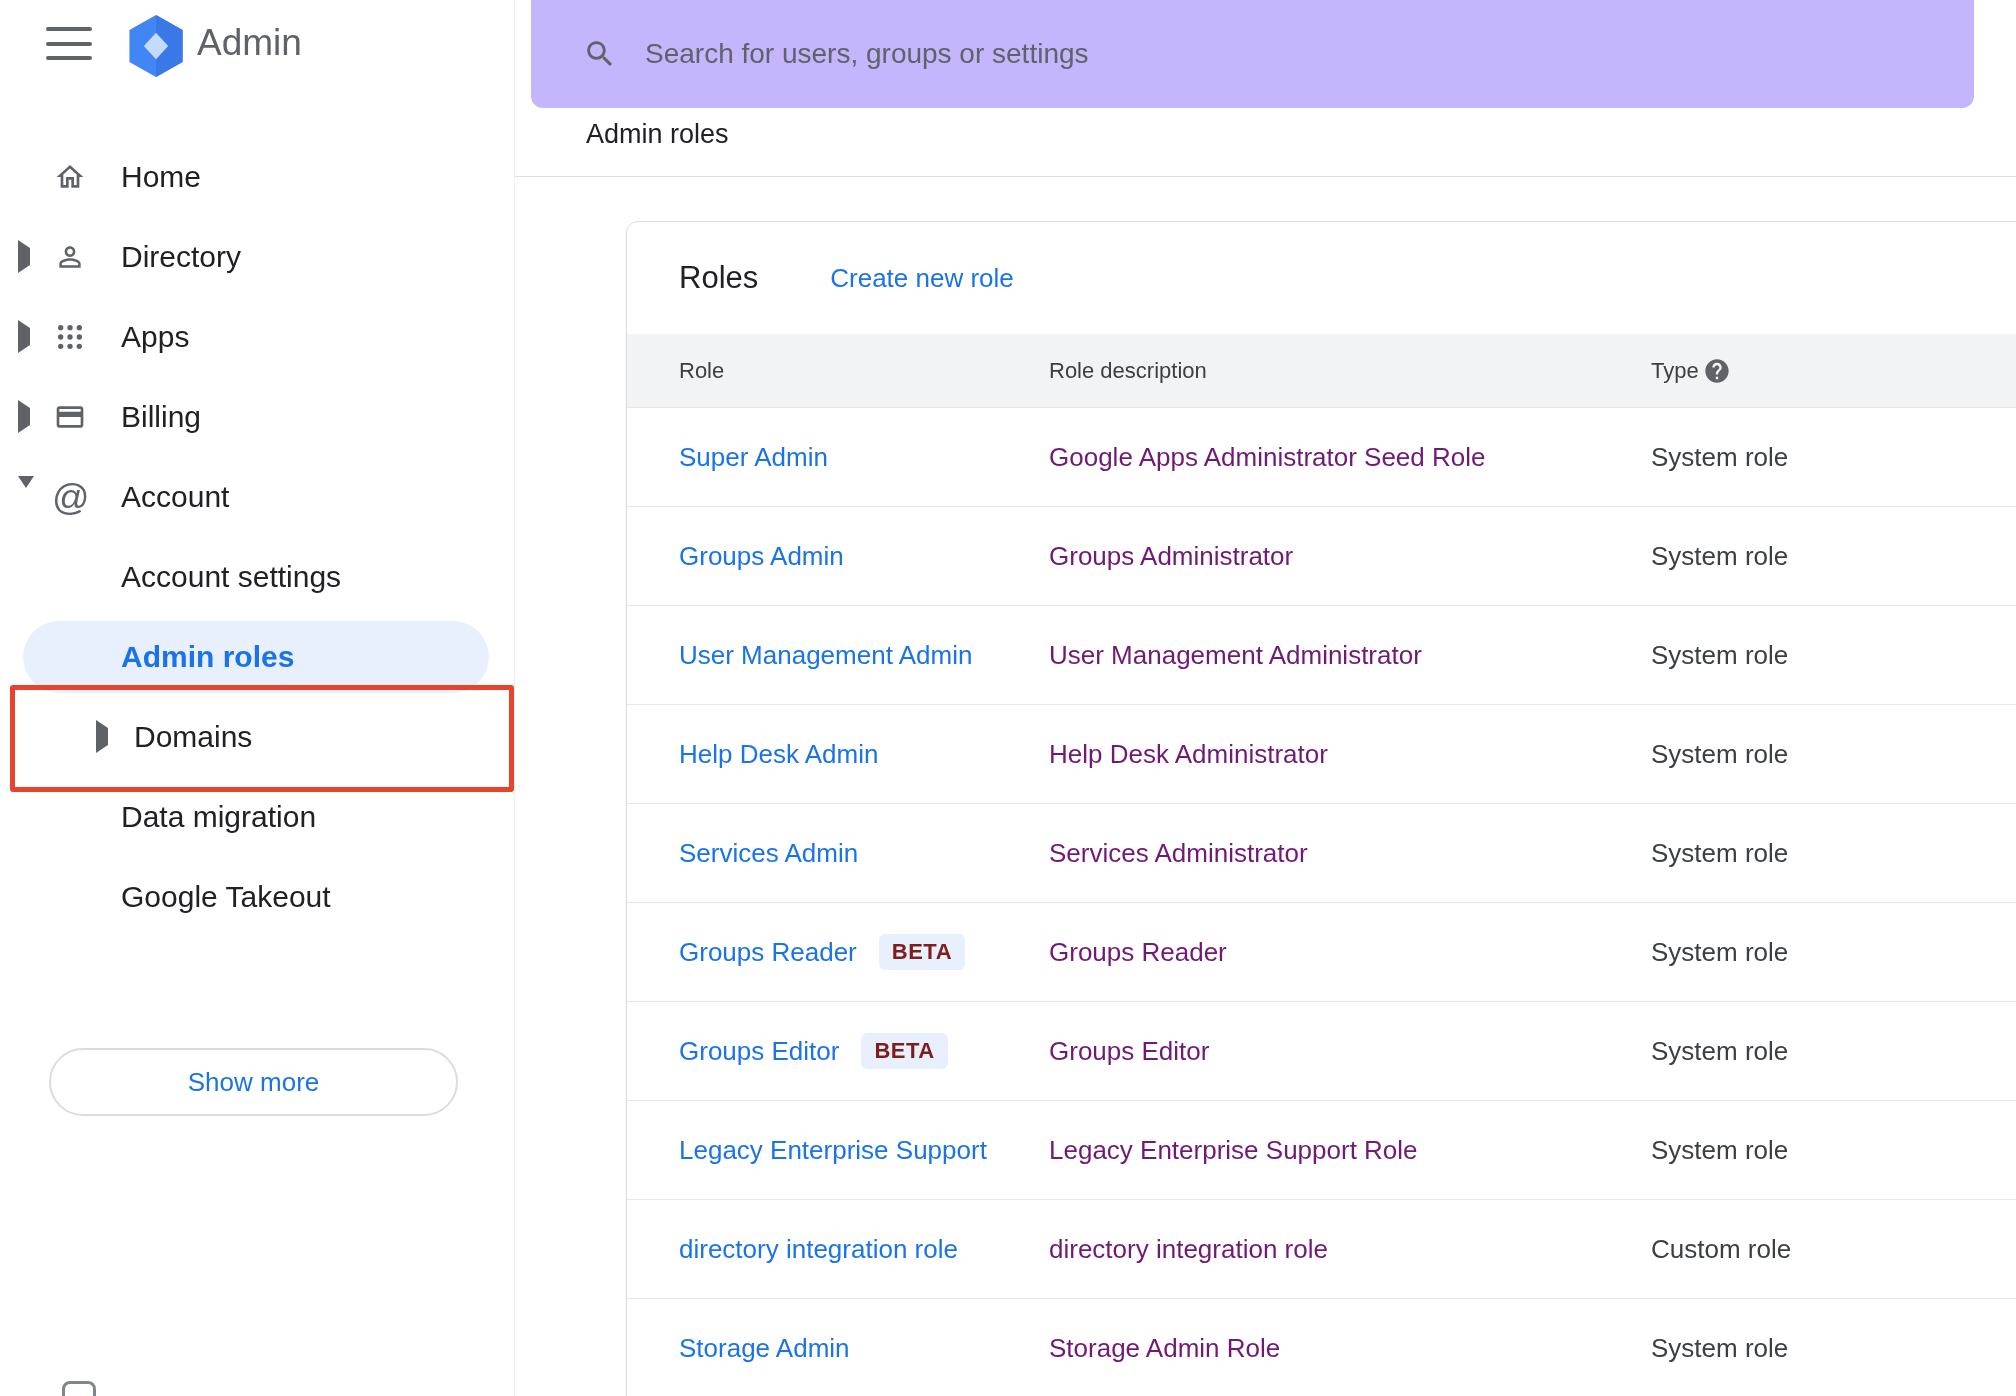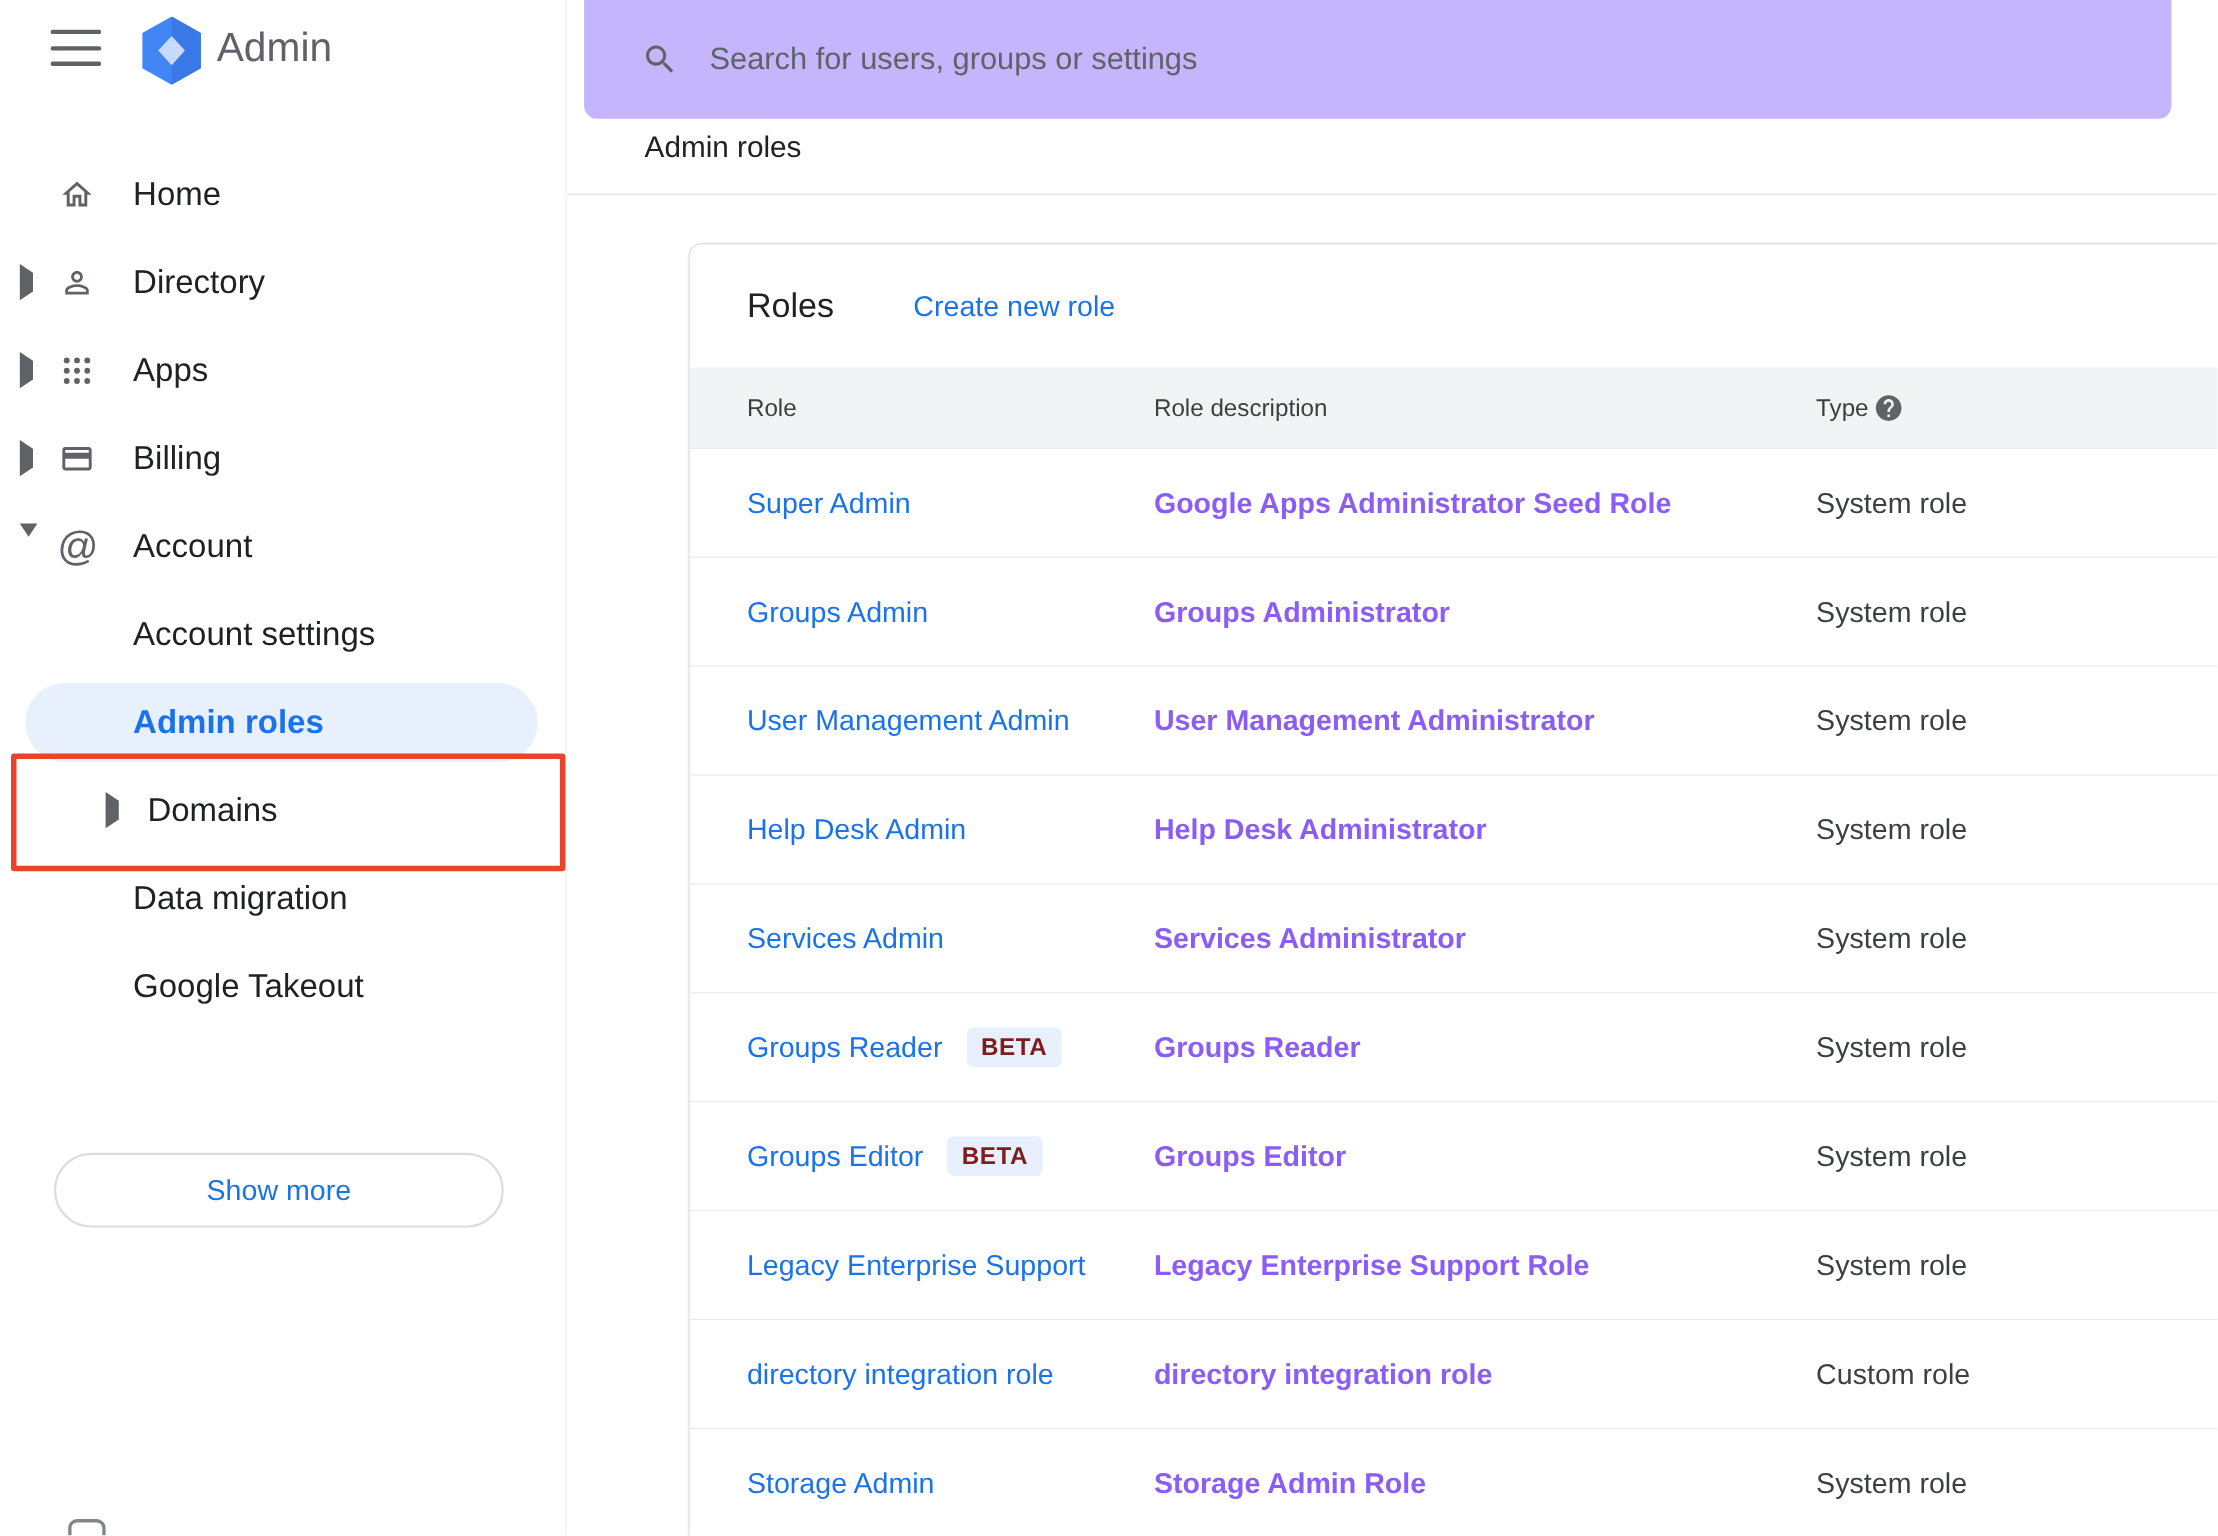--- a/index.html
+++ b/index.html
@@ -59,21 +59,21 @@
     align-items:center; padding-left:52px; font-size:22px; font-weight:500; color:#3c4043; }
   .type-head { display:flex; align-items:center; gap:4px; }
   .help-icon { display:flex; cursor:pointer; }
 
   .t-row { height:98px; display:grid; grid-template-columns:370px 602px auto; align-items:center;
     padding-left:52px; border-top:1px solid #e8e8e8; font-size:26px; background:#fff; }
   .role-cell { display:flex; align-items:center; }
   .role-link { color:#1a73e8; text-decoration:none; cursor:pointer; white-space:nowrap; }
   .beta { margin-left:22px; background:#e8f0fe; color:#7f1d1d; font-size:22px; font-weight:700;
     letter-spacing:.5px; padding:7px 13px; border-radius:6px; line-height:1; }
-  .desc-cell { color:#8b5cf6;font-weight:bold; }
+  .desc-cell { color:#701a75; }
   .type-cell { color:#3c4043; }
 </style>
 </head>
 <body>
 
 <div id="app">
 
   <div class="sidebar">
 
     <div class="hamburger">

